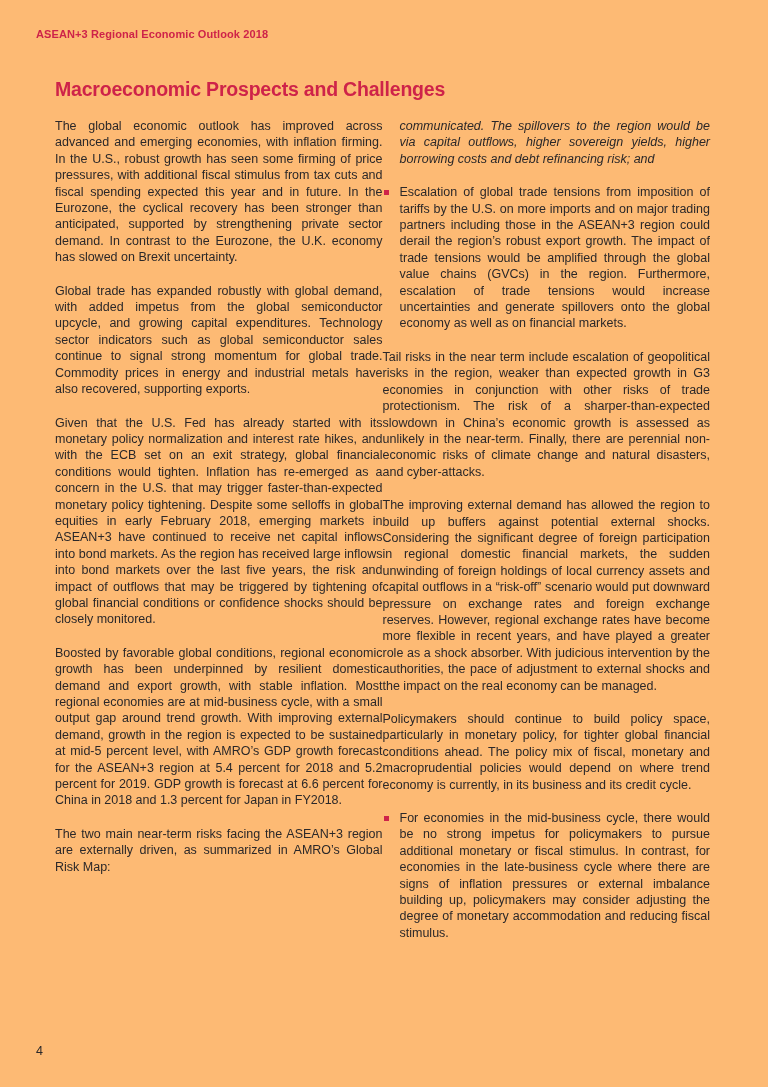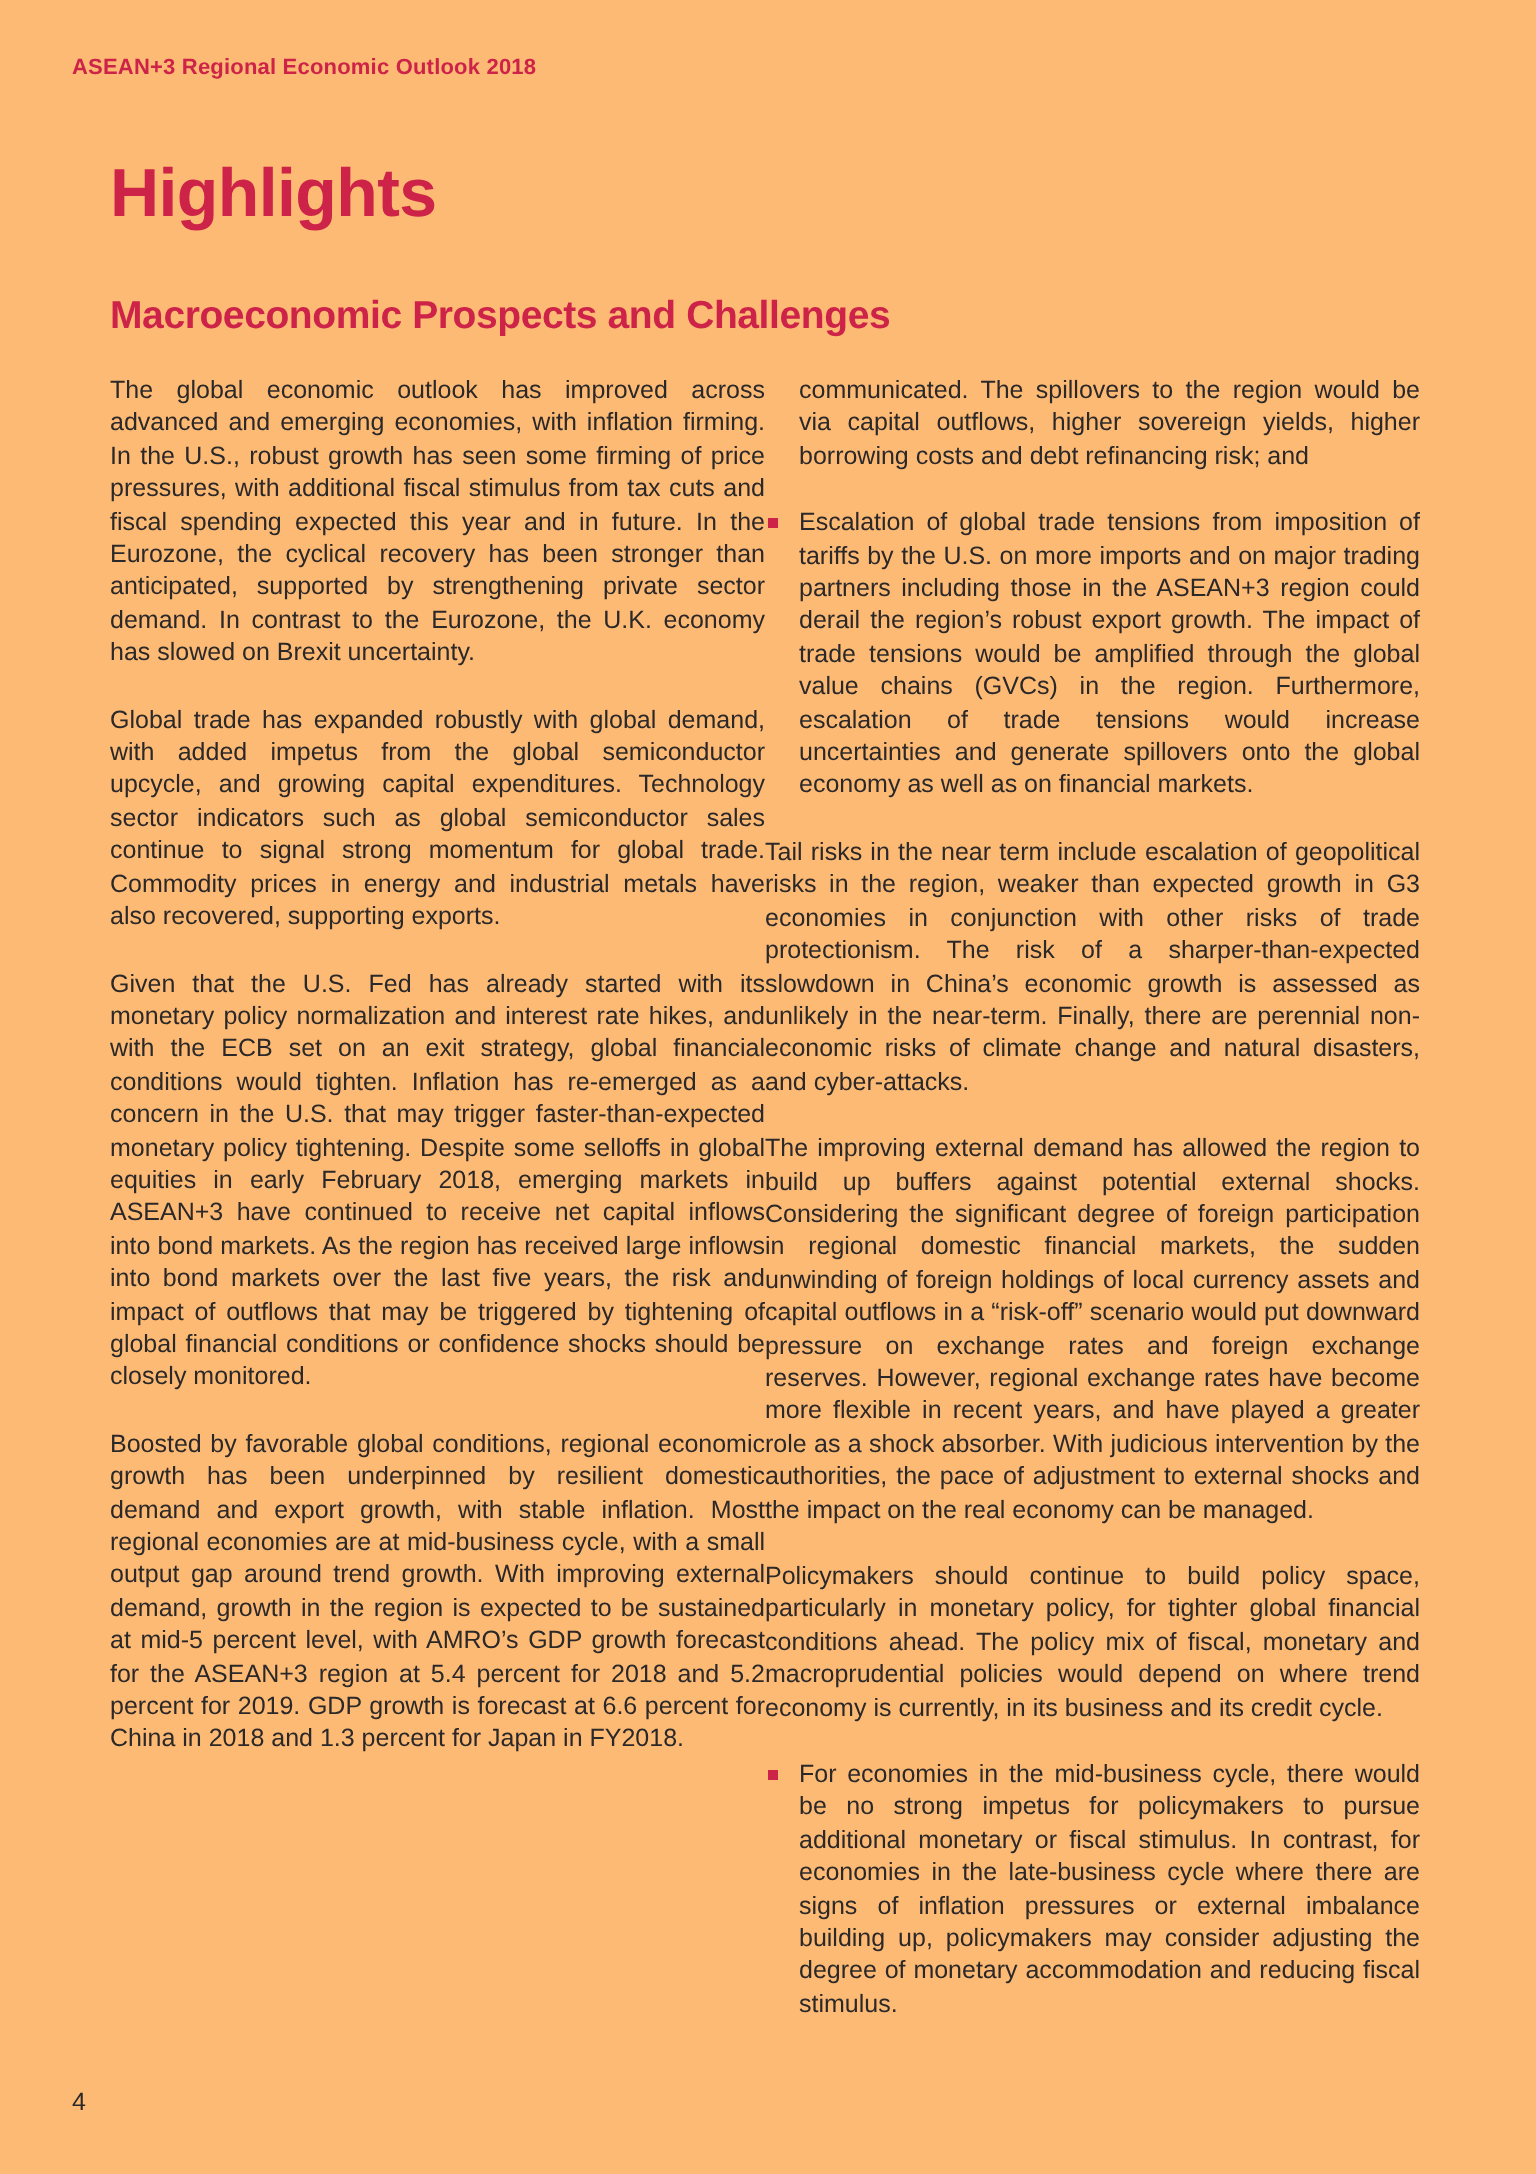--- a/index.html
+++ b/index.html
@@ -40,46 +40,46 @@
     position:relative;
     padding-left:17px;
     margin:0 0 17px 0;
     font-size:12.5px;line-height:16.4px;
     text-align:justify;
   }
   .bullet .marker{
     position:absolute;left:1px;top:5.5px;
     width:5px;height:5px;background:var(--accent);
   }
-  .bullet.continuation{margin-bottom:17px;}
+  .bullet.continuation{margin-bottom:17px;font-style:italic;}
   .page-number{
     position:absolute;left:36px;top:1044px;
     font-size:12.5px;color:var(--ink);
   }
 </style>
 </head>
 <body>
 
 <div class="page">
 
   <div class="running-header">ASEAN+3 Regional Economic Outlook 2018</div>
 
   <div class="content">
 
-    <h1 class="page-title">Highlights</h1>
 
     <h2 class="section-subtitle">Macroeconomic Prospects and Challenges</h2>
 
     <div class="columns">
 
       <div class="col">
         <p>The global economic outlook has improved across advanced and emerging economies, with inflation firming. In the U.S., robust growth has seen some firming of price pressures, with additional fiscal stimulus from tax cuts and fiscal spending expected this year and in future. In the Eurozone, the cyclical recovery has been stronger than anticipated, supported by strengthening private sector demand. In contrast to the Eurozone, the U.K. economy has slowed on Brexit uncertainty.</p>
         <p>Global trade has expanded robustly with global demand, with added impetus from the global semiconductor upcycle, and growing capital expenditures. Technology sector indicators such as global semiconductor sales continue to signal strong momentum for global trade. Commodity prices in energy and industrial metals have also recovered, supporting exports.</p>
         <p>Given that the U.S. Fed has already started with its monetary policy normalization and interest rate hikes, and with the ECB set on an exit strategy, global financial conditions would tighten. Inflation has re-emerged as a concern in the U.S. that may trigger faster-than-expected monetary policy tightening. Despite some selloffs in global equities in early February 2018, emerging markets in ASEAN+3 have continued to receive net capital inflows into bond markets. As the region has received large inflows into bond markets over the last five years, the risk and impact of outflows that may be triggered by tightening of global financial conditions or confidence shocks should be closely monitored.</p>
         <p>Boosted by favorable global conditions, regional economic growth has been underpinned by resilient domestic demand and export growth, with stable inflation. Most regional economies are at mid-business cycle, with a small output gap around trend growth. With improving external demand, growth in the region is expected to be sustained at mid-5 percent level, with AMRO’s GDP growth forecast for the ASEAN+3 region at 5.4 percent for 2018 and 5.2 percent for 2019. GDP growth is forecast at 6.6 percent for China in 2018 and 1.3 percent for Japan in FY2018.</p>
+        <p>The two main near-term risks facing the ASEAN+3 region are externally driven, as summarized in AMRO’s Global Risk Map:</p>
 
       </div>
 
       <div class="col">
         <div class="bullet continuation" style="padding-left:17px;">
           <span>communicated. The spillovers to the region would be via capital outflows, higher sovereign yields, higher borrowing costs and debt refinancing risk; and</span>
         </div>
 
         <div class="bullet">
           <span class="marker"></span>

